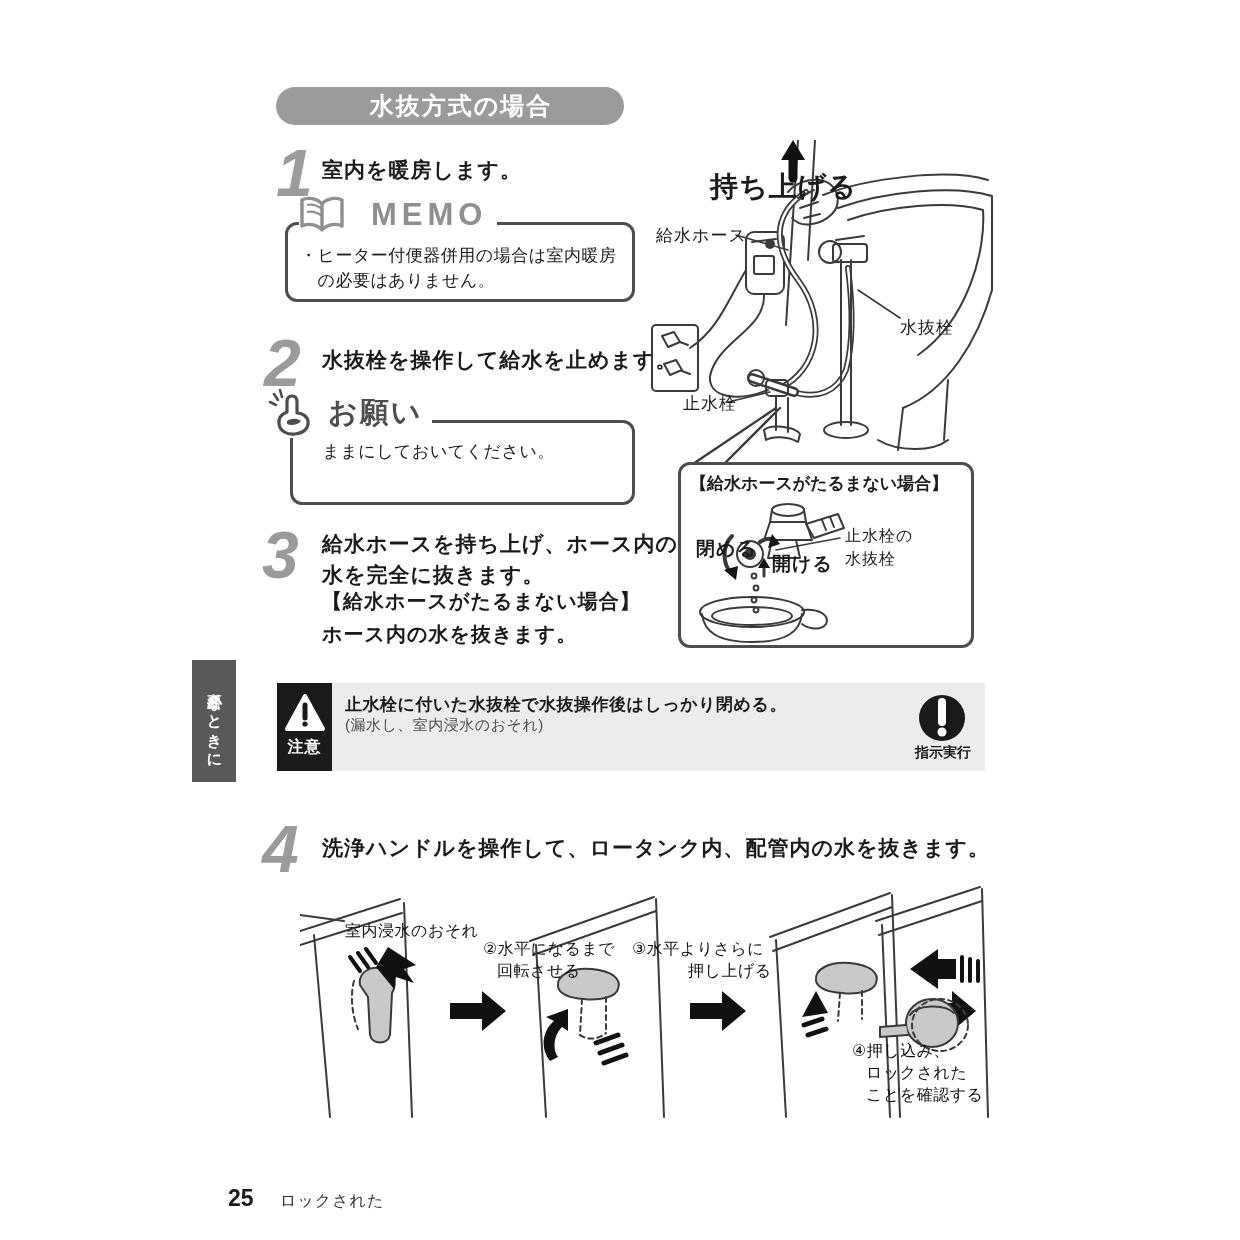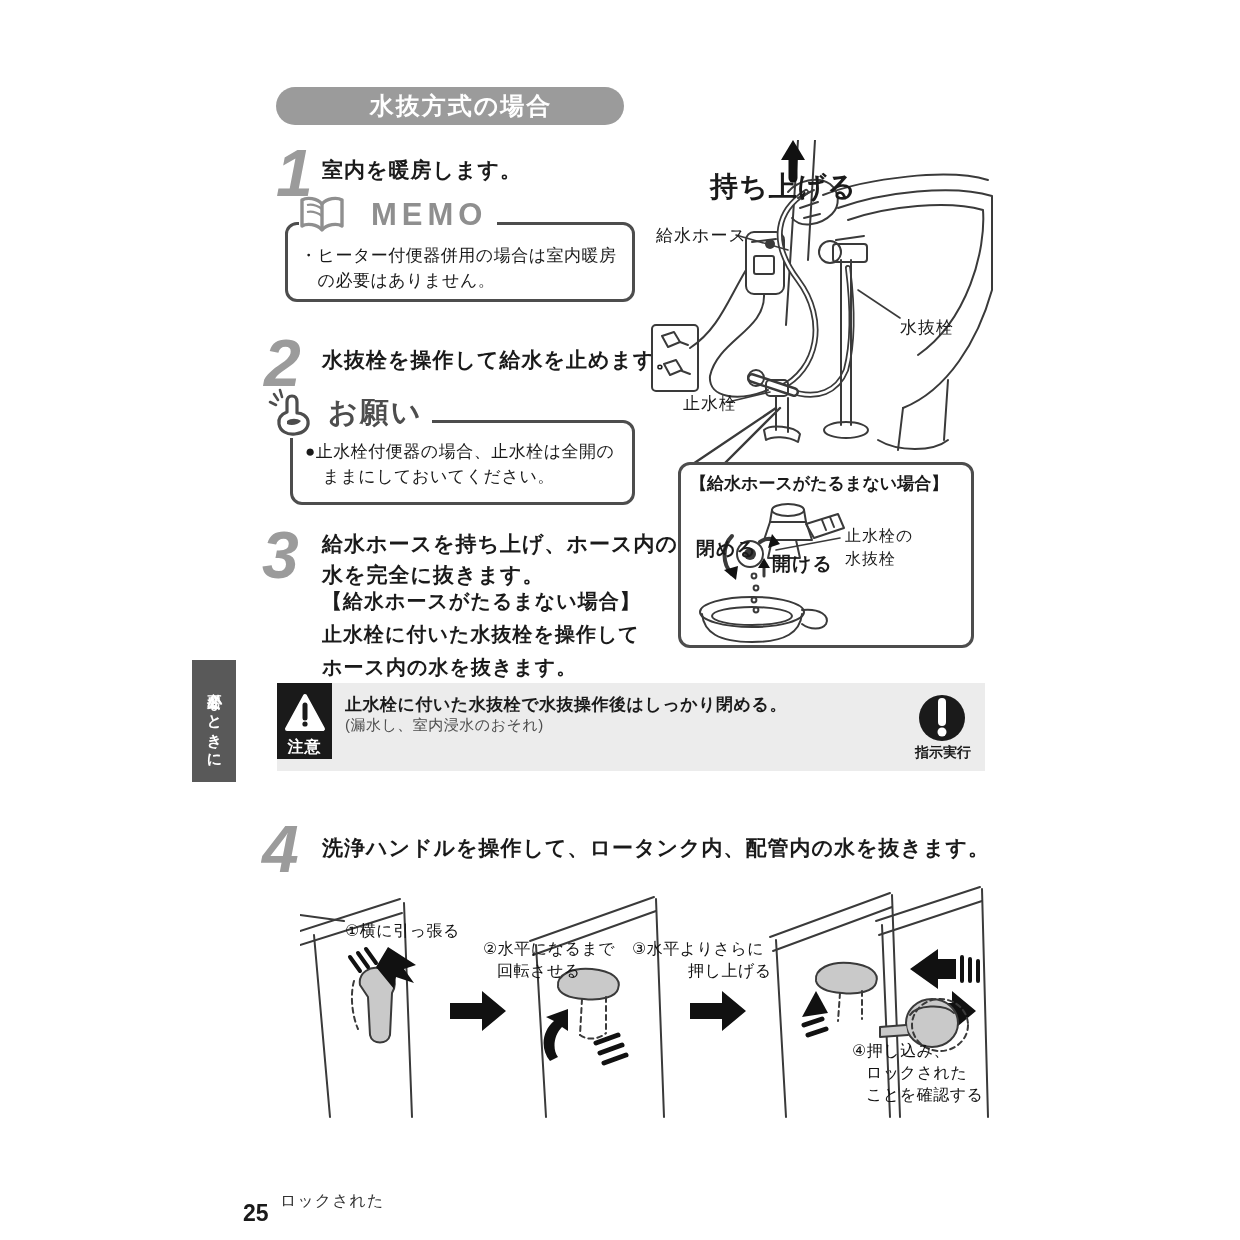--- a/index.html
+++ b/index.html
@@ -14,21 +14,21 @@
   .steptext{font-size:21px;font-weight:bold;color:#1a1a1a;letter-spacing:1px;}
   .substep{font-size:20px;font-weight:bold;color:#1a1a1a;letter-spacing:1px;line-height:33px;}
   
   .notehead{display:flex;align-items:center;background:#fff;padding-right:10px;}
   .memoword{color:#8f8f8f;font-weight:bold;font-size:31px;letter-spacing:5px;font-family:"Liberation Sans",sans-serif;}
   .onegaiword{color:#4d4d4d;font-weight:bold;font-size:29px;letter-spacing:2px;}
   .notebox{border:3px solid #4d4d4d;border-radius:12px;background:#fff;box-sizing:border-box;
            font-size:17px;line-height:25px;color:#1a1a1a;padding:10px 12px;letter-spacing:0.5px;}
   
   .caution-strip{left:277px;top:683px;width:708px;height:88px;background:#ececec;}
-  .caution-black{left:277px;top:683px;width:55px;height:76px;background:#1a1a1a;display:flex;flex-direction:column;align-items:center;justify-content:flex-start;}
+  .caution-black{left:277px;top:683px;width:55px;height:88px;background:#1a1a1a;display:flex;flex-direction:column;align-items:center;justify-content:flex-start;}
   .caution-label{color:#fff;font-weight:bold;font-size:16px;letter-spacing:1px;margin-top:2px;}
   .caution-main{font-size:17px;font-weight:bold;color:#1a1a1a;letter-spacing:0.5px;}
   .caution-sub{font-size:15px;color:#4d4d4d;letter-spacing:0.5px;}
   .exec-label{font-size:14px;font-weight:bold;color:#1a1a1a;}
   
   .sidetab{left:192px;top:660px;width:44px;height:122px;background:#595959;color:#fff;
            writing-mode:vertical-rl;text-orientation:upright;font-size:15px;letter-spacing:2px;
            display:flex;align-items:center;justify-content:center;font-weight:bold;}
   
   .dlabel{font-size:17px;color:#1a1a1a;letter-spacing:1px;}
@@ -74,32 +74,30 @@
       <svg width="52" height="50" viewBox="0 0 52 50">
         <path d="M6,6 L10,12 M2,14 L8,17 M12,2 L14,9" stroke="#4d4d4d" stroke-width="2.6" stroke-linecap="round"></path>
         <path d="M24,8 C21,8 19,10 19,14 L19,24 C14,26 10,30 11,36 C12,43 19,47 27,46 C36,45 41,40 40,33 C39,28 34,25 29,25 L29,14 C29,10 27,8 24,8 Z" fill="none" stroke="#4d4d4d" stroke-width="3.2" stroke-linejoin="round"></path>
         <path d="M19,33 C23,30 29,30 33,33 C30,37 23,38 19,36 Z" fill="#4d4d4d"></path>
       </svg>
     </span>
     <span class="onegaiword">お願い</span>
   </div>
 
   <div class="abs notebox" style="left:290px;top:420px;width:345px;height:85px;padding-top:16px;z-index:2;">
-    <div>●止水栓付便器の場合、止水栓は全開の</div>
     <div>　ままにしておいてください。</div>
   </div>
 
   <div class="abs stepnum" style="left:262px;top:522px;">3</div>
   <div class="abs steptext" style="left:322px;top:528px;line-height:31px;">
     <div>給水ホースを持ち上げ、ホース内の</div>
     <div>水を完全に抜きます。</div>
   </div>
   <div class="abs substep" style="left:322px;top:585px;">
     <div>【給水ホースがたるまない場合】</div>
-    <div>止水栓に付いた水抜栓を操作して</div>
     <div>ホース内の水を抜きます。</div>
   </div>
 
   <div class="abs sidetab">必要なときに</div>
 
   <div class="abs caution-strip"></div>
   <div class="abs caution-black">
     <svg width="44" height="44" viewBox="0 0 44 44" style="margin-top:8px;">
       <path d="M22,5 L40,38 L4,38 Z" fill="#ffffff" stroke="#ffffff" stroke-width="4" stroke-linejoin="round"></path>
       <path d="M22,14 L22,27" stroke="#1a1a1a" stroke-width="5" stroke-linecap="round"></path>
@@ -284,25 +282,25 @@
       <path d="M78,64 L50,84 L78,104 L78,94 L96,94 L96,74 L78,74 Z" fill="#111" stroke="none"></path>
       <path d="M102,72 l0,24 M110,74 l0,22 M118,76 l0,20" stroke="#111" stroke-width="4"></path>
 
       <ellipse cx="72" cy="138" rx="26" ry="24" fill="#c9c9c9"></ellipse>
       <path d="M50,130 C56,120 84,118 94,128"></path>
       <path d="M46,140 L20,142 L20,152 L48,150" fill="#c9c9c9"></path>
       <ellipse cx="80" cy="140" rx="28" ry="26" stroke-dasharray="5,4"></ellipse>
     </svg>
   </div>
 
-  <div class="abs plabel" style="left:345px;top:920px;">①横に引っ張る</div>
+  <div class="abs plabel" style="left:345px;top:920px;">室内浸水のおそれ</div>
   <div class="abs plabel" style="left:483px;top:938px;">②水平になるまで</div>
   <div class="abs plabel" style="left:497px;top:960px;">回転させる</div>
   <div class="abs plabel" style="left:632px;top:938px;">③水平よりさらに</div>
   <div class="abs plabel" style="left:688px;top:960px;">押し上げる</div>
   <div class="abs plabel" style="left:852px;top:1040px;">④押し込み、</div>
   <div class="abs plabel" style="left:866px;top:1062px;">ロックされた</div>
   <div class="abs plabel" style="left:866px;top:1084px;">ことを確認する</div>
 
-  <div class="abs footer-num" style="left:243px;top:1185px;margin-top:15px;">25</div>
+  <div class="abs footer-num" style="left:228px;top:1185px;">25</div>
   <div class="abs footer-sec" style="left:280px;top:1191px;">ロックされた</div>
 
 </div>
 
 </body></html>

